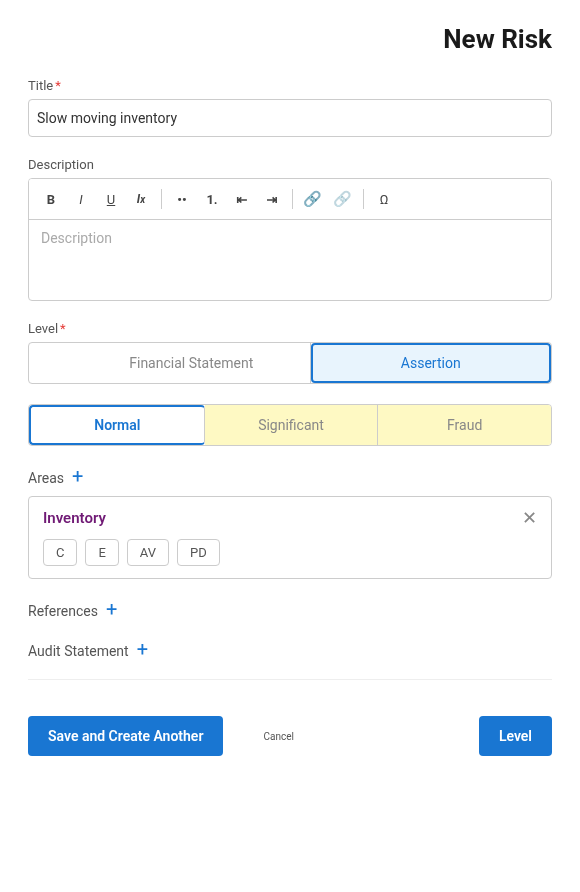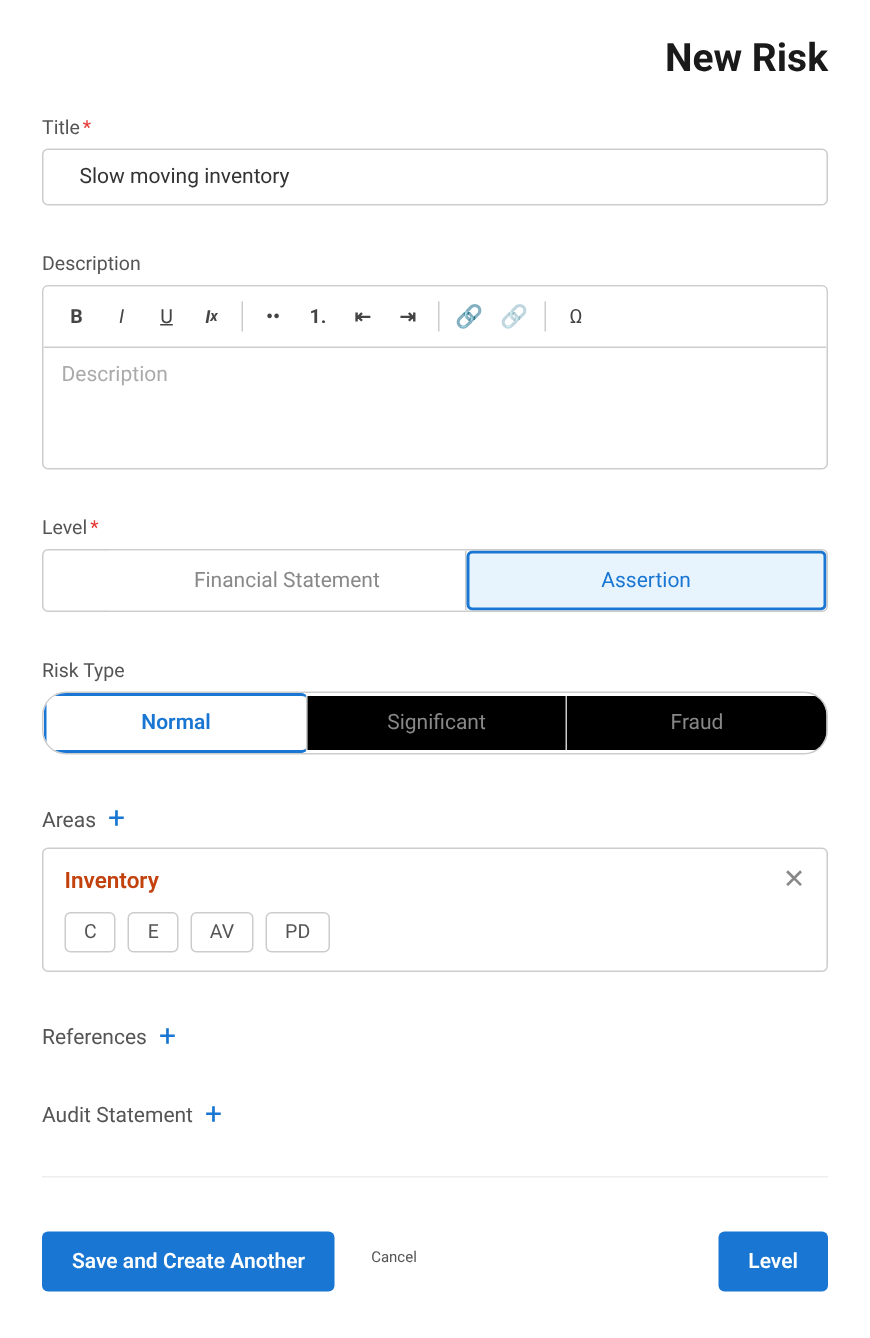--- a/index.html
+++ b/index.html
@@ -19,40 +19,40 @@
 
     .page-title {
       font-size: 26px;
       font-weight: 700;
       color: #1a1a1a;
       margin-bottom: 24px;
       text-align: right;
     }
 
     .form-group {
-      margin-bottom: 32px;
+      margin-bottom: 20px;
     }
 
     .form-label {
       font-size: 13px;
       color: #555;
       margin-bottom: 6px;
       display: block;
     }
 
     .required-star {
       color: #e53935;
       margin-left: 2px;
     }
 
     .text-input {
       width: 100%;
       border: 1px solid #ccc;
       border-radius: 4px;
-      padding: 10px 24px;
+      padding: 10px 8px;
       font-size: 14px;
       color: #333;
       outline: none;
     }
 
     
     .editor-container {
       border: 1px solid #ccc;
       border-radius: 4px;
       overflow: hidden;
@@ -127,32 +127,31 @@
     }
 
     .tab-item:not(.active) {
       border-right: 1px solid #ccc;
     }
 
     
     .risk-type-group {
       display: flex;
       border: 1px solid #ccc;
-      border-radius: 16px;
+      border-radius: 4px;
       overflow: hidden;
-      align-items: center;
     }
 
     .risk-type-item {
       flex: 1;
       padding: 10px 0;
       text-align: center;
       font-size: 14px;
       cursor: pointer;
-      background: #000000;
+      background: #fef9c3;
       color: #888;
       border: none;
       outline: none;
     }
 
     .risk-type-item.active {
       background: #fff;
       color: #1976d2;
       font-weight: 600;
       border: 2px solid #1976d2;
@@ -194,21 +193,21 @@
     .area-card-header {
       display: flex;
       justify-content: space-between;
       align-items: center;
       margin-bottom: 12px;
     }
 
     .area-card-title {
       font-size: 15px;
       font-weight: 600;
-      color: #c2410c;
+      color: #701a75;
     }
 
     .area-close-btn {
       background: none;
       border: none;
       cursor: pointer;
       color: #888;
       font-size: 18px;
       line-height: 1;
       padding: 0;
@@ -226,22 +225,22 @@
       padding: 5px 12px;
       font-size: 13px;
       color: #555;
       background: #fff;
       cursor: pointer;
     }
 
     
     .footer {
       display: flex;
-      align-items: flex-start;
-      gap: 16px;
+      align-items: center;
+      gap: 32px;
       padding-top: 36px;
       border-top: 1px solid #eee;
       margin-top: 8px;
     }
 
     .btn-primary {
       background: #1976d2;
       color: #fff;
       border: none;
       border-radius: 4px;
@@ -309,21 +308,20 @@
   <label class="form-label">
     <span>Level</span><span class="required-star">*</span>
   </label>
   <div class="tab-group">
     <button class="tab-item">Financial Statement</button>
     <button class="tab-item active">Assertion</button>
   </div>
 </div>
 
 <div class="form-group">
-  <label class="form-label">Risk Type</label>
   <div class="risk-type-group">
     <button class="risk-type-item active">Normal</button>
     <button class="risk-type-item">Significant</button>
     <button class="risk-type-item">Fraud</button>
   </div>
 </div>
 
 <div class="form-group">
   <div class="section-header">
     <span>Areas</span>

